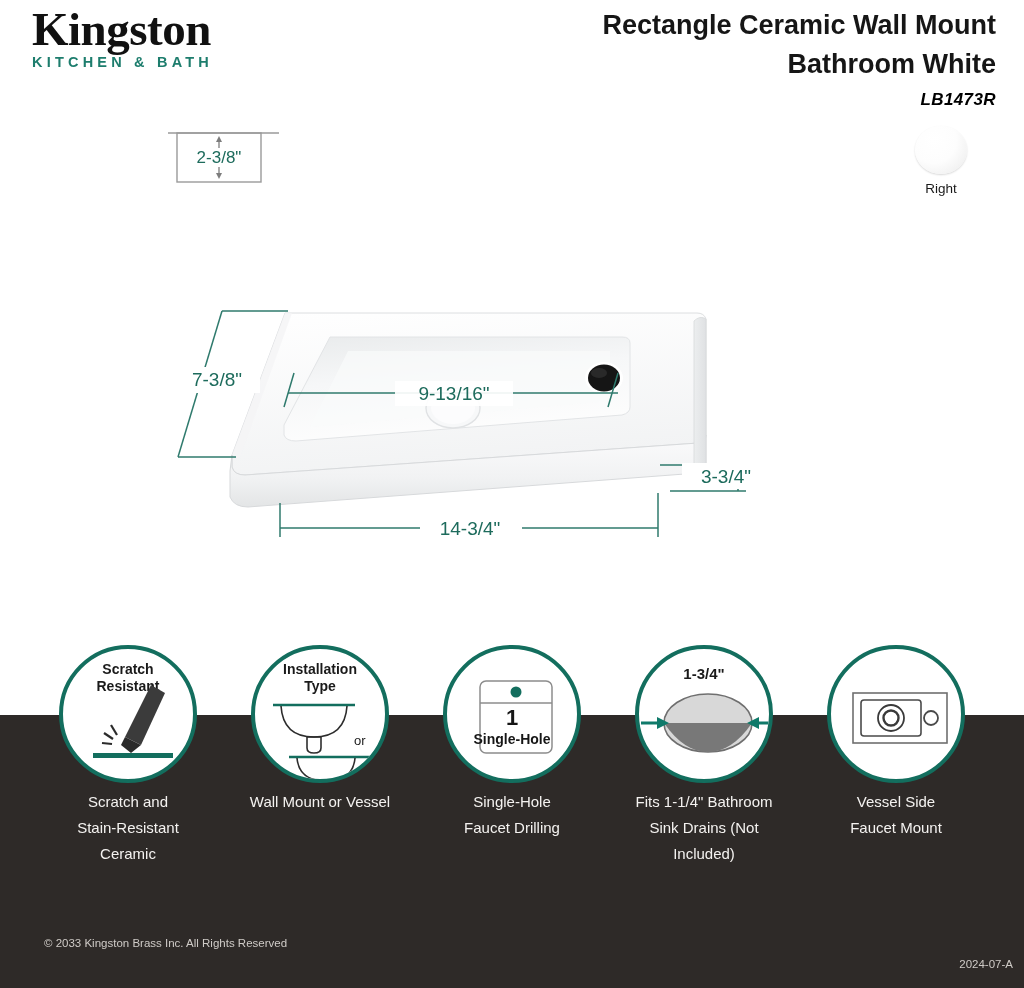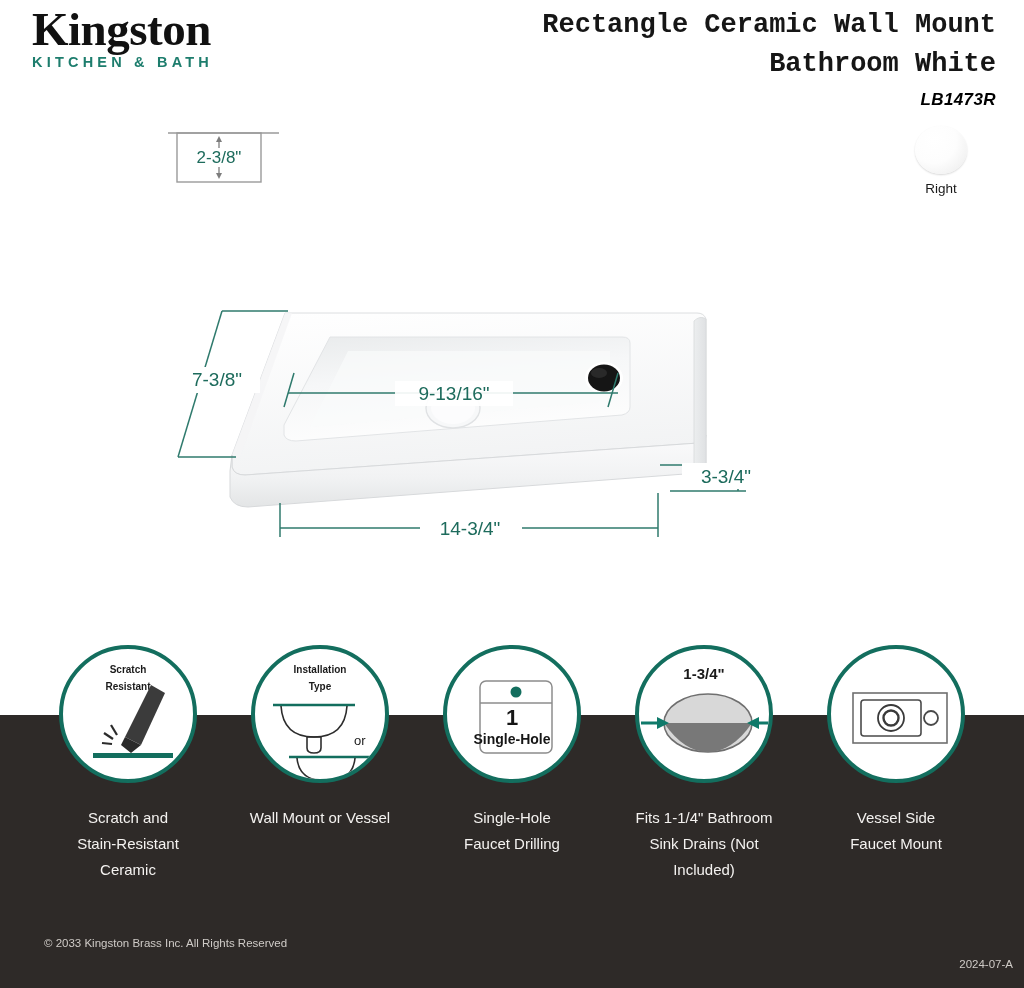--- a/index.html
+++ b/index.html
@@ -28,21 +28,21 @@
   .logo-tag {
     font-family: "Liberation Sans", sans-serif;
     font-weight: 700; font-size: 14.5px; letter-spacing: 4.2px;
     color: #1d7d6d;
   }
 
   .title-block {
     position: absolute; right: 28px; top: 6px; width: 560px; text-align: right;
   }
   .prod-title {
-    font-weight: 700; font-size: 27px; line-height: 39px; color: #161616; font-family: Liberation Mono, monospace;
+    font-weight: 700; font-size: 27px; line-height: 39px; color: #161616;
   }
   .prod-model {
     margin-top: 6px;
     font-style: italic; font-weight: 700; font-size: 17px;
     color: #000000; letter-spacing: 0.4px;
   }
 
   
   .swatch-block { position: absolute; left: 905px; top: 126px; width: 72px; text-align: center; }
   .swatch-dot {
@@ -63,26 +63,26 @@
   .feature {
     position: absolute; top: 0; width: 200px; text-align: center;
   }
   .feat-circle {
     width: 138px; height: 138px; margin: 0 auto;
     border-radius: 50%; background: #ffffff;
     border: 4px solid #136e5e;
     position: relative; overflow: hidden;
   }
   .feat-caption {
-    margin-top: 22px; color: #f4f2f0;
+    margin-top: 6px; color: #f4f2f0;
     font-size: 15px; line-height: 26px;
   }
   .feat-head {
     position: absolute; left: 0; right: 0; top: 12px;
-    font-size: 10px; line-height: 17px; font-weight: 600; color: #1a1a1a;
+    font-size: 14px; line-height: 17px; font-weight: 600; color: #1a1a1a;
     text-align: center;
   }
 
   
   .copyright {
     position: absolute; left: 44px; top: 937px;
     font-size: 11.5px; color: #cfcbc7;
   }
   .revcode {
     position: absolute; right: 11px; top: 958px;

